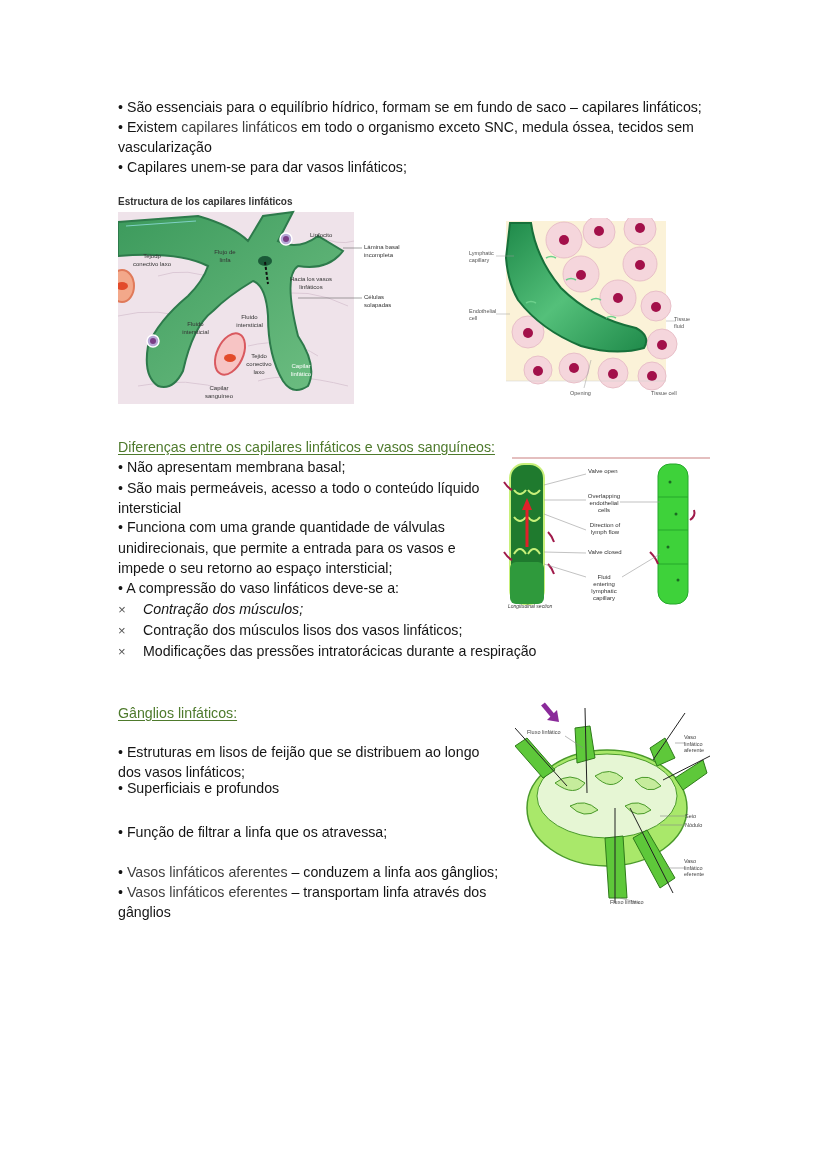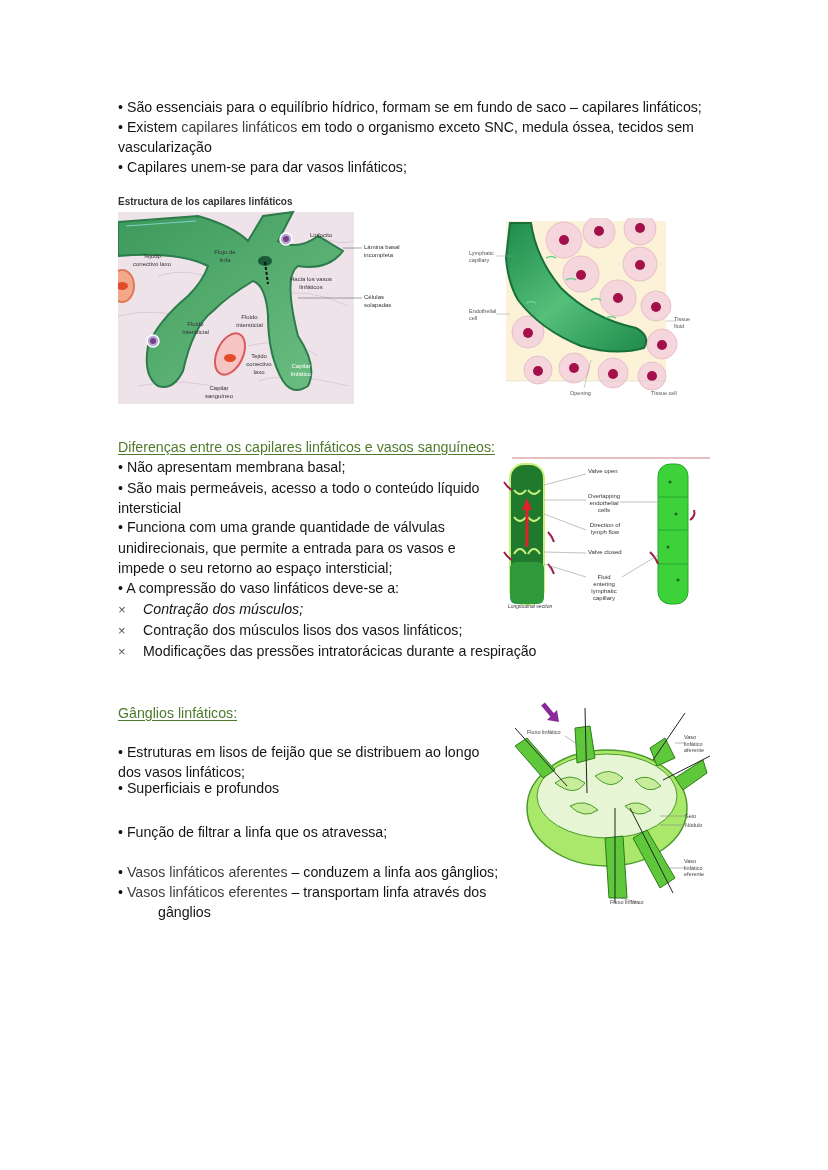--- a/index.html
+++ b/index.html
@@ -221,21 +221,21 @@
 <div class="t" style="left:118px;top:742px;">• Estruturas em lisos de feijão que se distribuem ao longo</div>
 <div class="t" style="left:118px;top:762px;">dos vasos linfáticos;</div>
 <div class="t" style="left:118px;top:778px;">• Superficiais e profundos</div>
 <div class="t" style="left:118px;top:822px;">• Função de filtrar a linfa que os atravessa;</div>
 <div class="t" style="left:118px;top:862px;">
   <span>• </span><span class="green">Vasos linfáticos aferentes</span><span> – conduzem a linfa aos gânglios;</span>
 </div>
 <div class="t" style="left:118px;top:882px;">
   <span>• </span><span class="green">Vasos linfáticos eferentes</span><span> – transportam linfa através dos</span>
 </div>
-<div class="t" style="left:118px;top:902px;margin-left:40px;">gânglios</div>
+<div class="t" style="left:118px;top:902px;">gânglios</div>
 
 <div class="fig" style="left:515px;top:698px;width:200px;height:215px;">
   <svg width="200" height="215" style="position:absolute;left:0;top:0;">
 
     <line x1="28" y1="6" x2="38" y2="18" stroke="#8a2a9a" stroke-width="5"></line>
     <polygon points="32,22 44,24 42,12" fill="#8a2a9a"></polygon>
 
     <ellipse cx="92" cy="110" rx="80" ry="58" fill="#a9e86a" stroke="#4a9a2a" stroke-width="1.5"></ellipse>
     <ellipse cx="92" cy="98" rx="70" ry="42" fill="#e6f6d4" stroke="#4a9a2a" stroke-width="1"></ellipse>
     <g fill="#c6ec9c" stroke="#4a9a2a" stroke-width="1">

